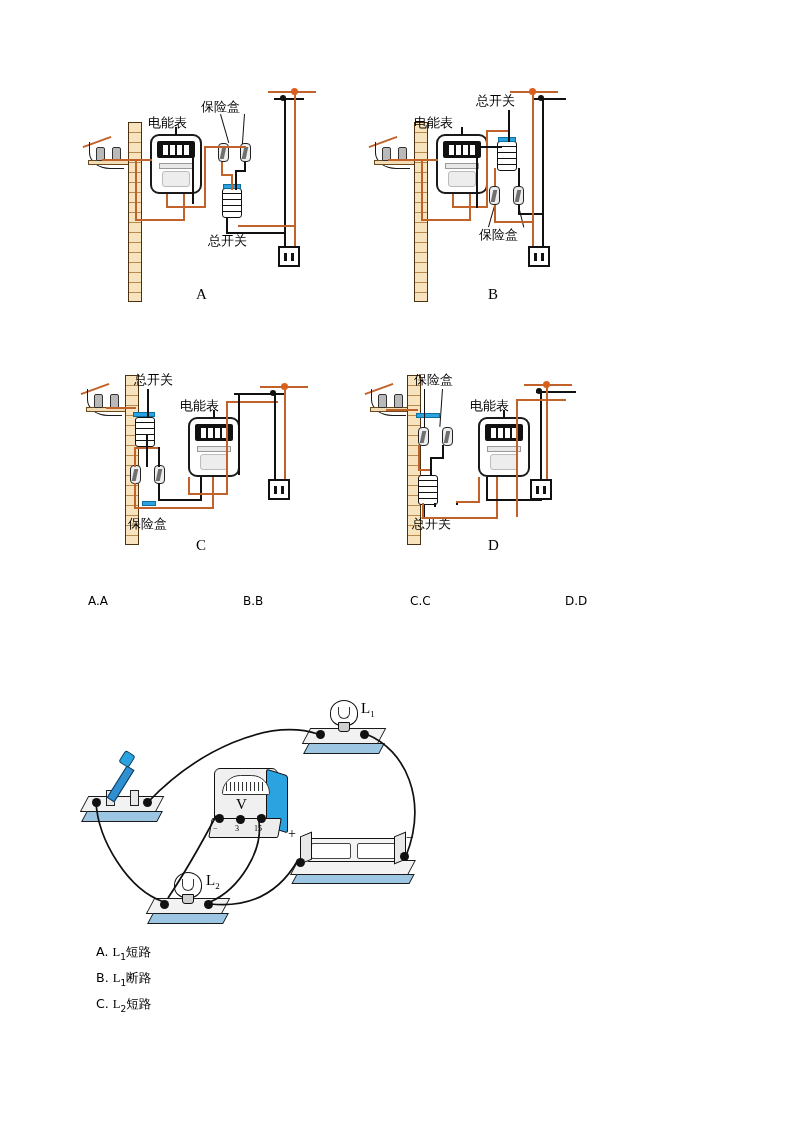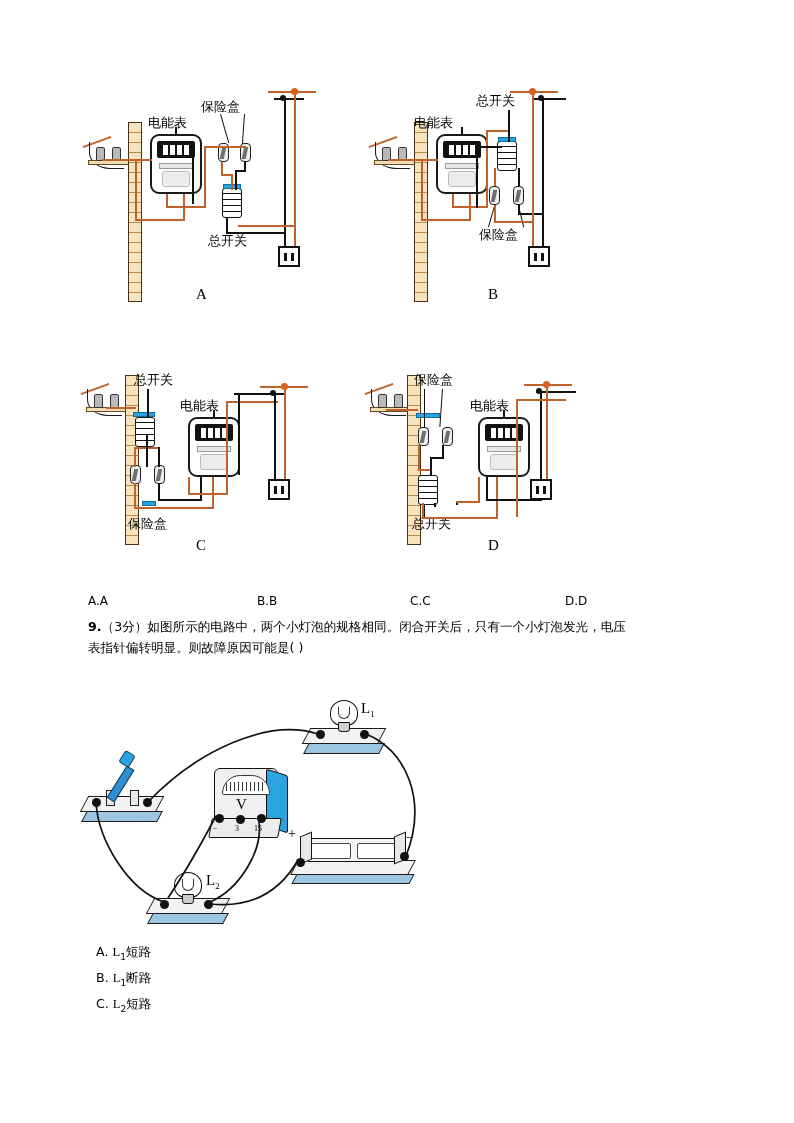--- a/index.html
+++ b/index.html
@@ -373,28 +373,24 @@
     <div class="dot o" style="left:163px;top:16px;"></div>
     <div class="socket" style="left:150px;top:114px;">
         <i></i>
         <i></i>
       </div>
     <div class="w" style="left:160px;top:114px;width:1.8px;height:2px;"></div>
     <div class="optletter" style="left:108px;top:172px;">D</div>
   </div>
 
   <div class="abcd" style="left:88px;top:594px;">A.A</div>
-  <div class="abcd" style="left:257px;top:594px;">B.B</div>
+  <div class="abcd" style="left:243px;top:594px;">B.B</div>
   <div class="abcd" style="left:410px;top:594px;">C.C</div>
   <div class="abcd" style="left:565px;top:594px;">D.D</div>
 
-  <div class="qtext" style="left:88px;top:616px;width:620px;">
-    <span style="font-weight:bold;">9.</span><span>（3分）</span><span>如图所示的电路中，两个小灯泡的规格相同。闭合开关后，只有一个小灯泡发光，电压</span><br>
-    <span>表指针偏转明显。则故障原因可能是(        )</span>
-  </div>
 
   <div class="diagram" style="left:88px;top:690px;width:400px;height:255px;">
 
     <div class="base" style="left:218px;top:38px;width:76px;height:26px;">
       <div class="top"></div>
       <div class="edge"></div>
     </div>
     <div class="term" style="left:228px;top:40px;"></div>
     <div class="term" style="left:272px;top:40px;"></div>
     <div class="bulb" style="left:242px;top:10px;">

